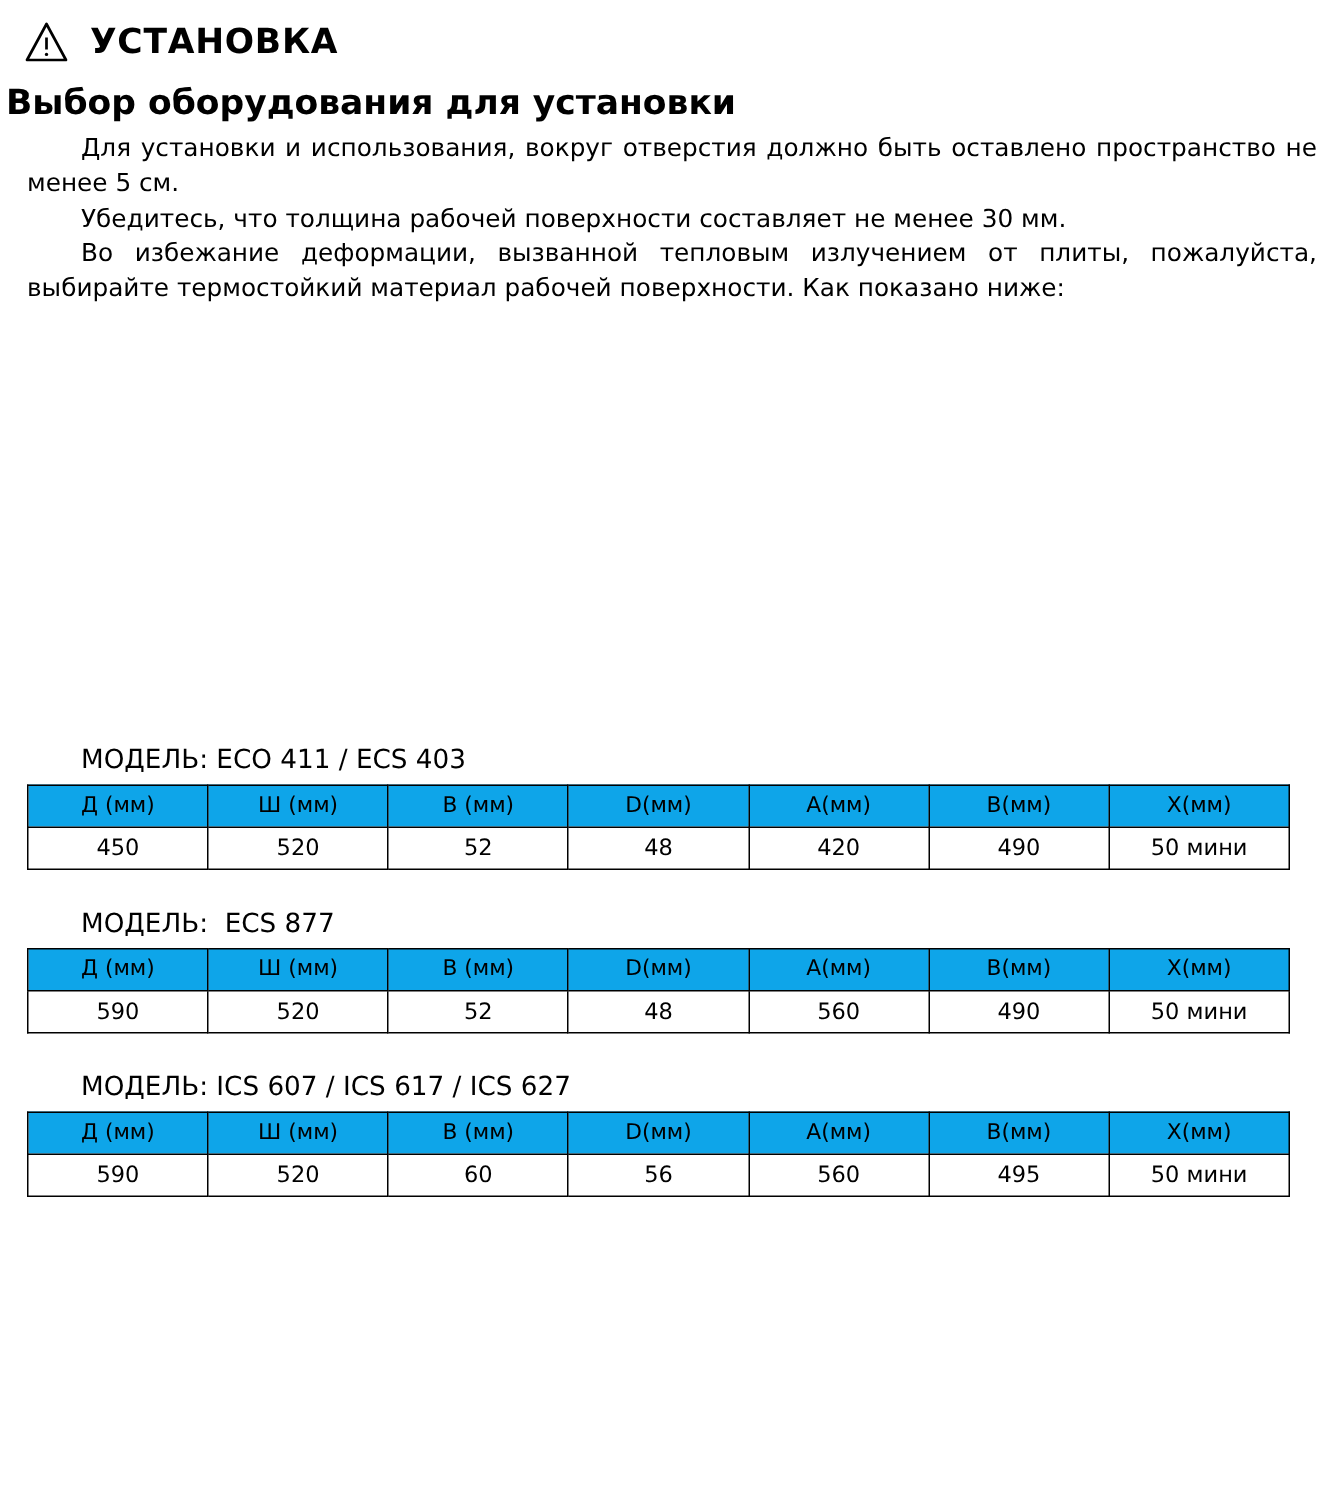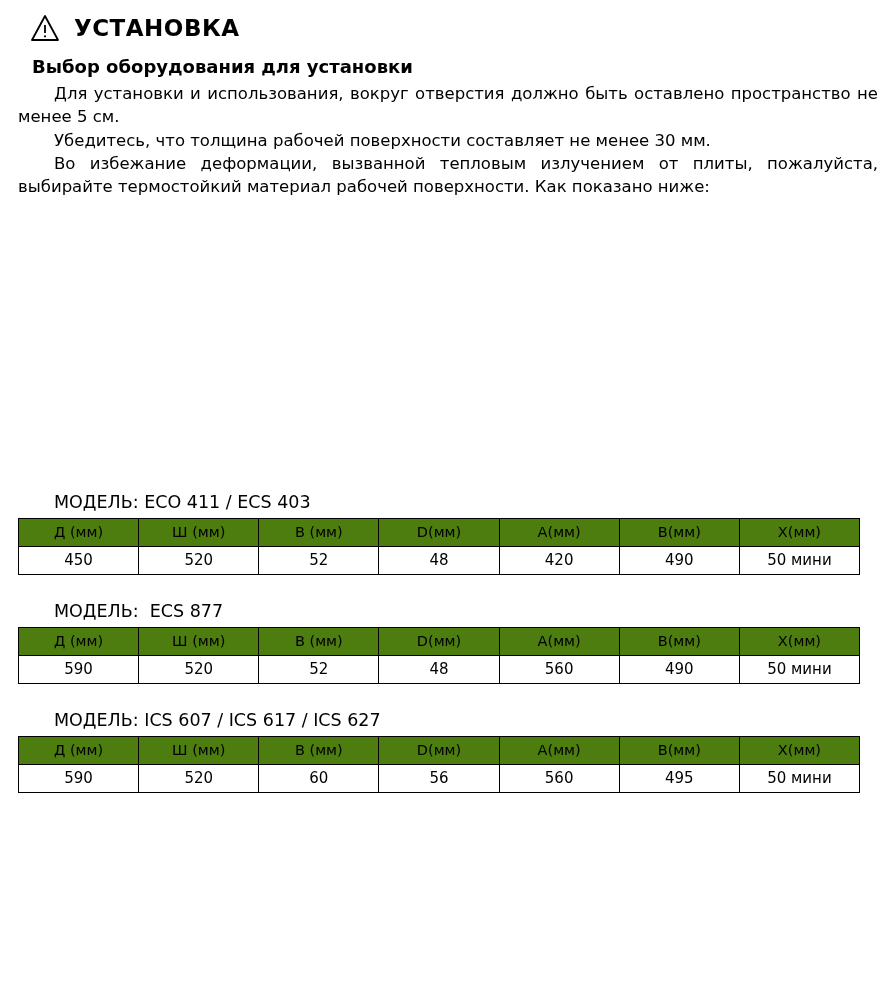--- a/index.html
+++ b/index.html
@@ -18,36 +18,36 @@
     width: 896px;
     min-height: 1000px;
     padding: 0;
     box-sizing: border-box;
   }
   
   .section-header {
     display: flex;
     align-items: center;
     gap: 14px;
-    padding: 14px 0 4px 30px;
+    padding: 14px 0 4px 16px;
   }
   .warn-icon {
     width: 30px;
     height: 28px;
     flex: 0 0 auto;
   }
   .section-title {
     font-size: 23px;
     font-weight: bold;
     letter-spacing: 0.5px;
   }
   .sub-title {
-    font-size: 18px;
+    font-size: 23px;
     font-weight: bold;
-    margin: 10px 0 6px 32px;
+    margin: 10px 0 6px 4px;
   }
   .body-text {
     font-size: 16.5px;
     line-height: 1.38;
     margin: 0 18px 0 18px;
     text-align: justify;
   }
   .body-text p {
     margin: 1px 0 1px 0;
     text-indent: 36px;
@@ -79,21 +79,21 @@
   }
   table.dim th, table.dim td {
     border: 1px solid #000;
     height: 27px;
     font-size: 14.5px;
     font-weight: normal;
     text-align: center;
     padding: 0;
   }
   table.dim th {
-    background: #4d7c0f;
+    background: #0ea5e9;
   }
   table.dim td {
     font-size: 15px;
   }
   .first-block { margin-top: 2px; }
 </style>
 </head>
 <body>
 
 <div class="page">

